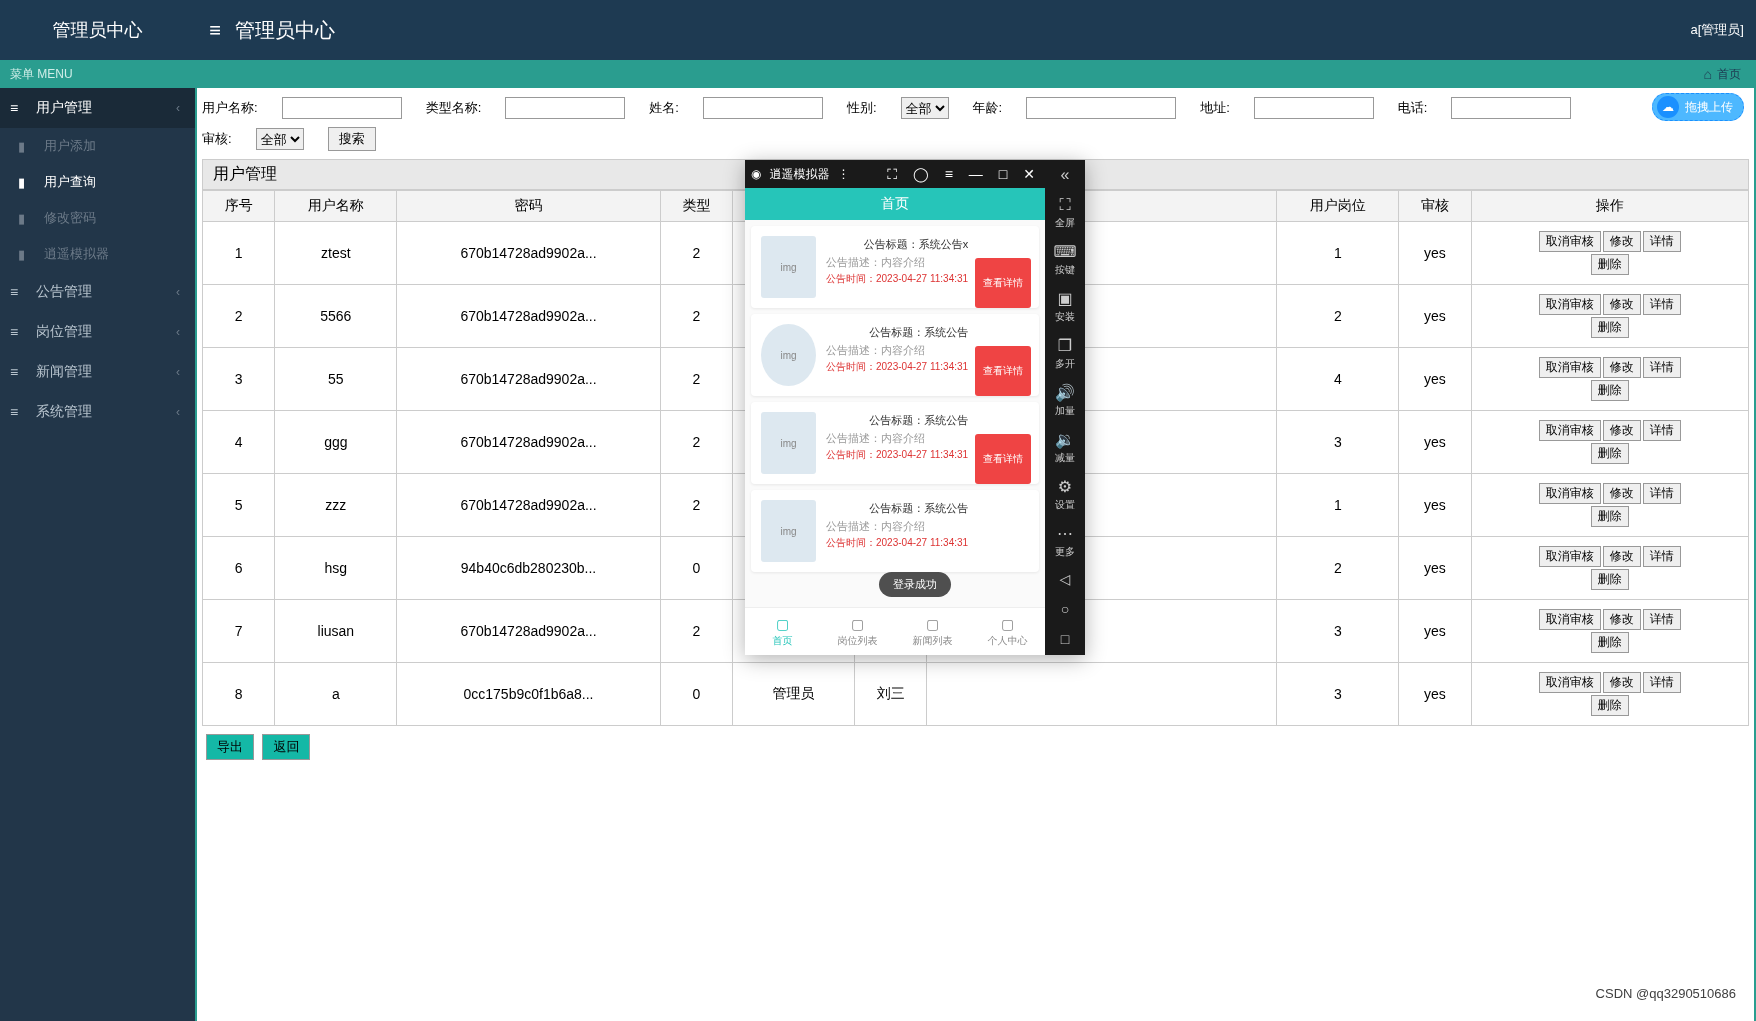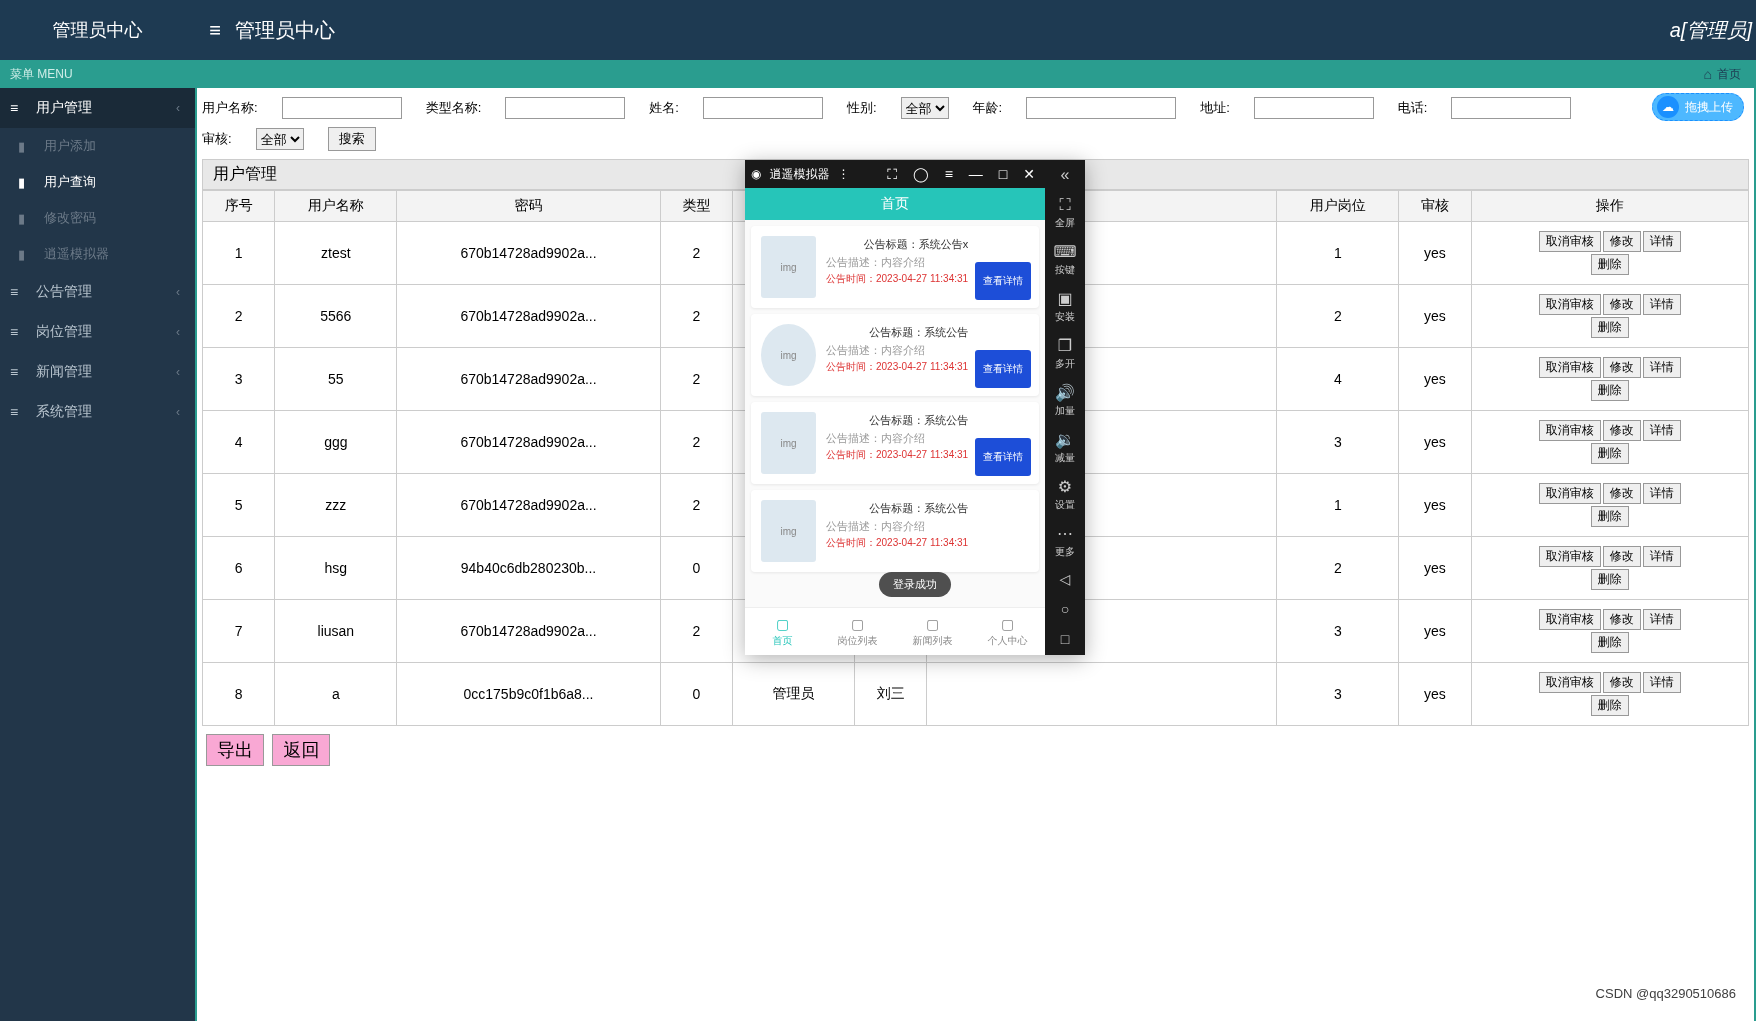--- a/index.html
+++ b/index.html
@@ -2,21 +2,21 @@
 <html><head>
 <meta charset="utf-8">
 <style>
 * { margin: 0; padding: 0; box-sizing: border-box; font-family: "Microsoft YaHei", Arial, sans-serif; }
 body { background: #f5f5f5; overflow: hidden; }
 
 .top-header { height: 60px; background: #1e3a52; color: #fff; display: flex; align-items: center; font-size: 18px; }
 .top-header .logo-area { width: 195px; text-align: center; font-weight: 500; }
 .top-header .hamburger { width: 40px; text-align: center; font-size: 20px; cursor: pointer; }
 .top-header .title { font-size: 20px; }
-.top-header .user-info { margin-left: auto; margin-right: 4px; font-size: 20px; font-style: italic; }
+.top-header .user-info { margin-left: auto; margin-right: 12px; font-size: 13px; }
 
 .menu-bar { height: 28px; background: #2a9d8f; color: #d0eee8; font-size: 12px; padding-left: 10px; display: flex; align-items: center; }
 .menu-bar .right-links { margin-left: auto; margin-right: 15px; display: flex; align-items: center; gap: 5px; color: #1e3a52; }
 .menu-bar .right-links .home-icon { font-size: 14px; color: #1e3a52; }
 
 .container { display: flex; height: calc(100vh - 76px); }
 
 .sidebar { width: 195px; background: #223649; display: flex; flex-direction: column; }
 .sidebar .nav-item { height: 40px; display: flex; align-items: center; color: #b8c4ce; padding-left: 10px; font-size: 14px; cursor: pointer; gap: 10px; }
 .sidebar .nav-item.expanded { background: #1a2a38; color: #fff; }
@@ -39,40 +39,40 @@
 .panel-title { background: #e8e8e8; border: 1px solid #ccc; padding: 4px 10px; font-size: 16px; margin-top: 4px; }
 
 table.data { width: 100%; border-collapse: collapse; font-size: 14px; }
 table.data th { background: #f3f3f3; border: 1px solid #ccc; padding: 6px; font-weight: normal; text-align: center; }
 table.data td { border: 1px solid #ccc; padding: 8px 6px; text-align: center; }
 table.data td .act-btn { background: #efefef; border: 1px solid #999; padding: 1px 6px; font-size: 12px; cursor: pointer; margin: 1px; display: inline-block; font-family: Liberation Serif, serif; }
 
 .pager { text-align: center; padding: 12px; font-size: 15px; }
 
 .bottom-btns { padding: 8px 4px; }
-.bottom-btns button { background: #f9a8d4; border: 1px solid #999; padding: 3px 10px; font-size: 18px; cursor: pointer; margin-right: 4px; }
+.bottom-btns button { background: #14b8a6; border: 1px solid #999; padding: 3px 10px; font-size: 13px; cursor: pointer; margin-right: 4px; }
 
 .watermark { position: fixed; bottom: 20px; right: 20px; color: #404040; font-size: 13px; font-family: Liberation Sans, sans-serif; }
 
 
 .emu { position: fixed; top: 160px; left: 745px; width: 340px; display: flex; box-shadow: 0 4px 20px rgba(0,0,0,.3); background: #000; }
 .emu-phone { width: 300px; background: #fff; display: flex; flex-direction: column; }
 .emu-titlebar { height: 28px; background: #1a1a1a; color: #fff; display: flex; align-items: center; padding: 0 6px; gap: 8px; font-size: 12px; }
 .emu-titlebar .spacer { flex: 1; }
 .emu-titlebar .win-icon { cursor: pointer; padding: 0 4px; font-size: 14px; }
 .emu-app-header { height: 32px; background: #26c5b9; color: #fff; display: flex; align-items: center; justify-content: center; font-size: 14px; }
 .emu-body { flex: 1; background: #fafafa; overflow: hidden; }
 .notice-card { display: flex; gap: 10px; padding: 10px; background: #fff; margin: 6px; border-radius: 4px; box-shadow: 0 1px 3px rgba(0,0,0,.08); position: relative; }
 .notice-img { width: 55px; height: 62px; background: #dde8f0; border-radius: 3px; flex-shrink: 0; display: flex; align-items: center; justify-content: center; font-size: 10px; color: #888; }
 .notice-img.round { border-radius: 50%; }
 .notice-txt { font-size: 11px; line-height: 1.6; }
 .notice-txt .t1 { color: #333; text-align: right; }
 .notice-txt .t2 { color: #999; }
 .notice-txt .t3 { color: #d33; font-size: 10px; }
-.notice-btn { position: absolute; right: 8px; bottom: 8px; background: #1d4ed8; color: #fff; font-size: 10px; padding: 12px 8px; border-radius: 3px; cursor: pointer; }
+.notice-btn { position: absolute; right: 8px; bottom: 0; background: #ef4444; color: #fff; font-size: 10px; padding: 18px 8px; border-radius: 3px; cursor: pointer; }
 .emu-tabbar { height: 48px; background: #fff; border-top: 1px solid #eee; display: flex; }
 .emu-tab { flex: 1; display: flex; flex-direction: column; align-items: center; justify-content: center; font-size: 10px; color: #888; gap: 2px; cursor: pointer; }
 .emu-tab.active { color: #26c5b9; }
 .emu-tab .tab-icn { font-size: 14px; }
 .toast { position: absolute; left: 50%; transform: translateX(-50%); bottom: 58px; background: rgba(60,60,60,.9); color: #fff; font-size: 11px; padding: 5px 14px; border-radius: 14px; }
 
 .emu-side { width: 40px; background: #1a1a1a; color: #ccc; display: flex; flex-direction: column; align-items: center; padding-top: 6px; font-size: 10px; }
 .emu-side .side-btn { display: flex; flex-direction: column; align-items: center; gap: 2px; margin-bottom: 12px; cursor: pointer; }
 .emu-side .side-icn { font-size: 16px; }
 .emu-side .nav-btns { margin-top: auto; margin-bottom: 8px; display: flex; flex-direction: column; gap: 14px; align-items: center; font-size: 14px; }

